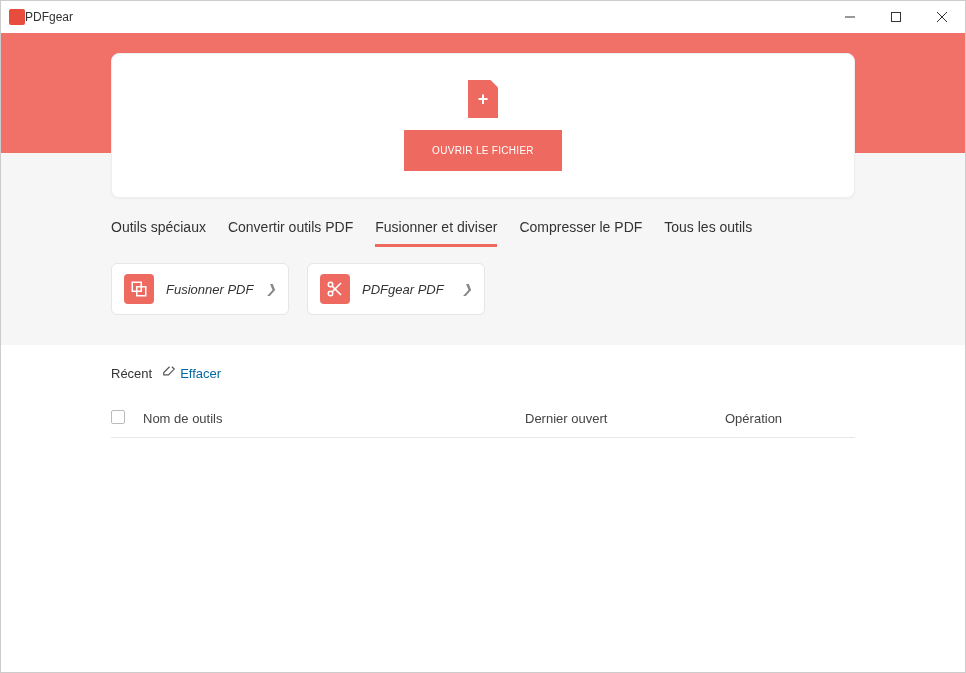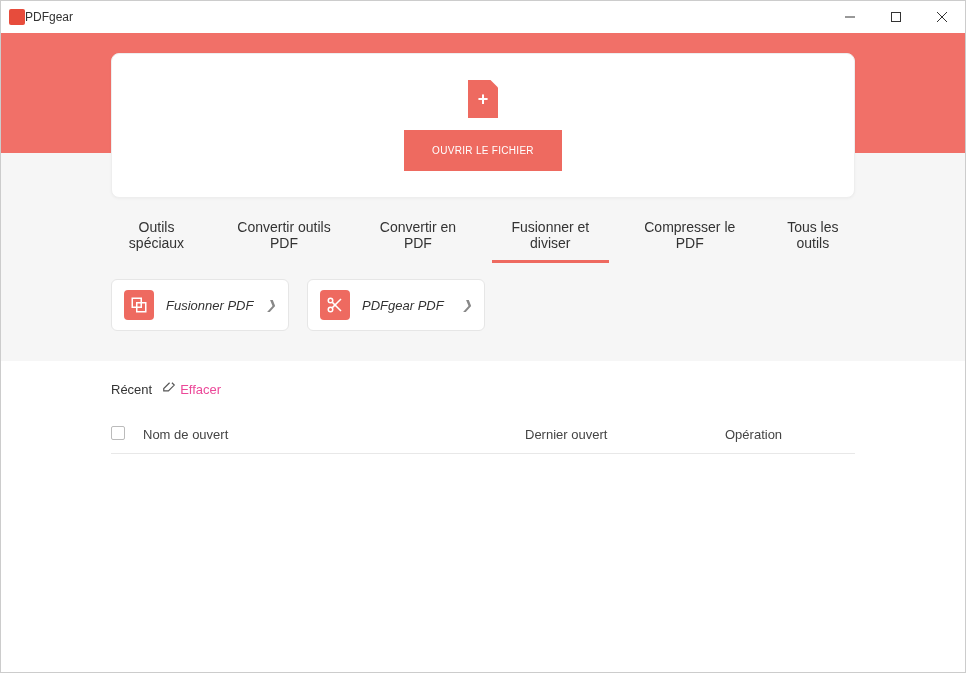--- a/index.html
+++ b/index.html
@@ -122,21 +122,21 @@
   
   .recent-section {
     background: #fff;
     padding: 20px 110px 0 110px;
   }
   .recent-head {
     display: flex; align-items: center; gap: 10px;
     font-size: 13px; color: #333;
     margin-bottom: 18px;
   }
-  .clear-btn { display:flex; align-items:center; gap:4px; cursor:pointer; color:#ec4899; }
+  .clear-btn { display:flex; align-items:center; gap:4px; cursor:pointer; color:#0369a1; }
 
   .table-head {
     display: flex;
     align-items: center;
     font-size: 13px;
     color: #444;
     padding: 10px 0;
     border-bottom: 1px solid #e8e8e8;
   }
   .th-check { width: 32px; }
@@ -183,21 +183,20 @@
   <div class="hero-card">
     <div class="file-plus-icon">+</div>
     <button class="open-file-btn">OUVRIR LE FICHIER</button>
   </div>
 </div>
 
 <div class="content">
   <div class="tabs">
     <div class="tab">Outils spéciaux</div>
     <div class="tab">Convertir outils PDF</div>
-    <div class="tab">Convertir en PDF</div>
     <div class="tab active">Fusionner et diviser</div>
     <div class="tab">Compresser le PDF</div>
     <div class="tab">Tous les outils</div>
   </div>
 
   <div class="tool-cards">
     <div class="tool-card">
       <div class="tool-icon">
         <svg width="18" height="18" viewBox="0 0 24 24" fill="none" stroke="white" stroke-width="2">
           <rect x="3" y="3" width="12" height="12"></rect>
@@ -229,17 +228,17 @@
       <span>
         <svg width="14" height="14" viewBox="0 0 24 24" fill="none" stroke="#555" stroke-width="2">
           <path d="M17 3l4 4-10 10H3v-4L13 3"></path>
         </svg>
       </span>
       <span>Effacer</span>
     </span>
   </div>
   <div class="table-head">
     <div class="th-check"><span class="checkbox"></span></div>
-    <div class="th-name">Nom de ouvert</div>
+    <div class="th-name">Nom de outils</div>
     <div class="th-opened">Dernier ouvert</div>
     <div class="th-op">Opération</div>
   </div>
 </div>
 
 </body></html>

